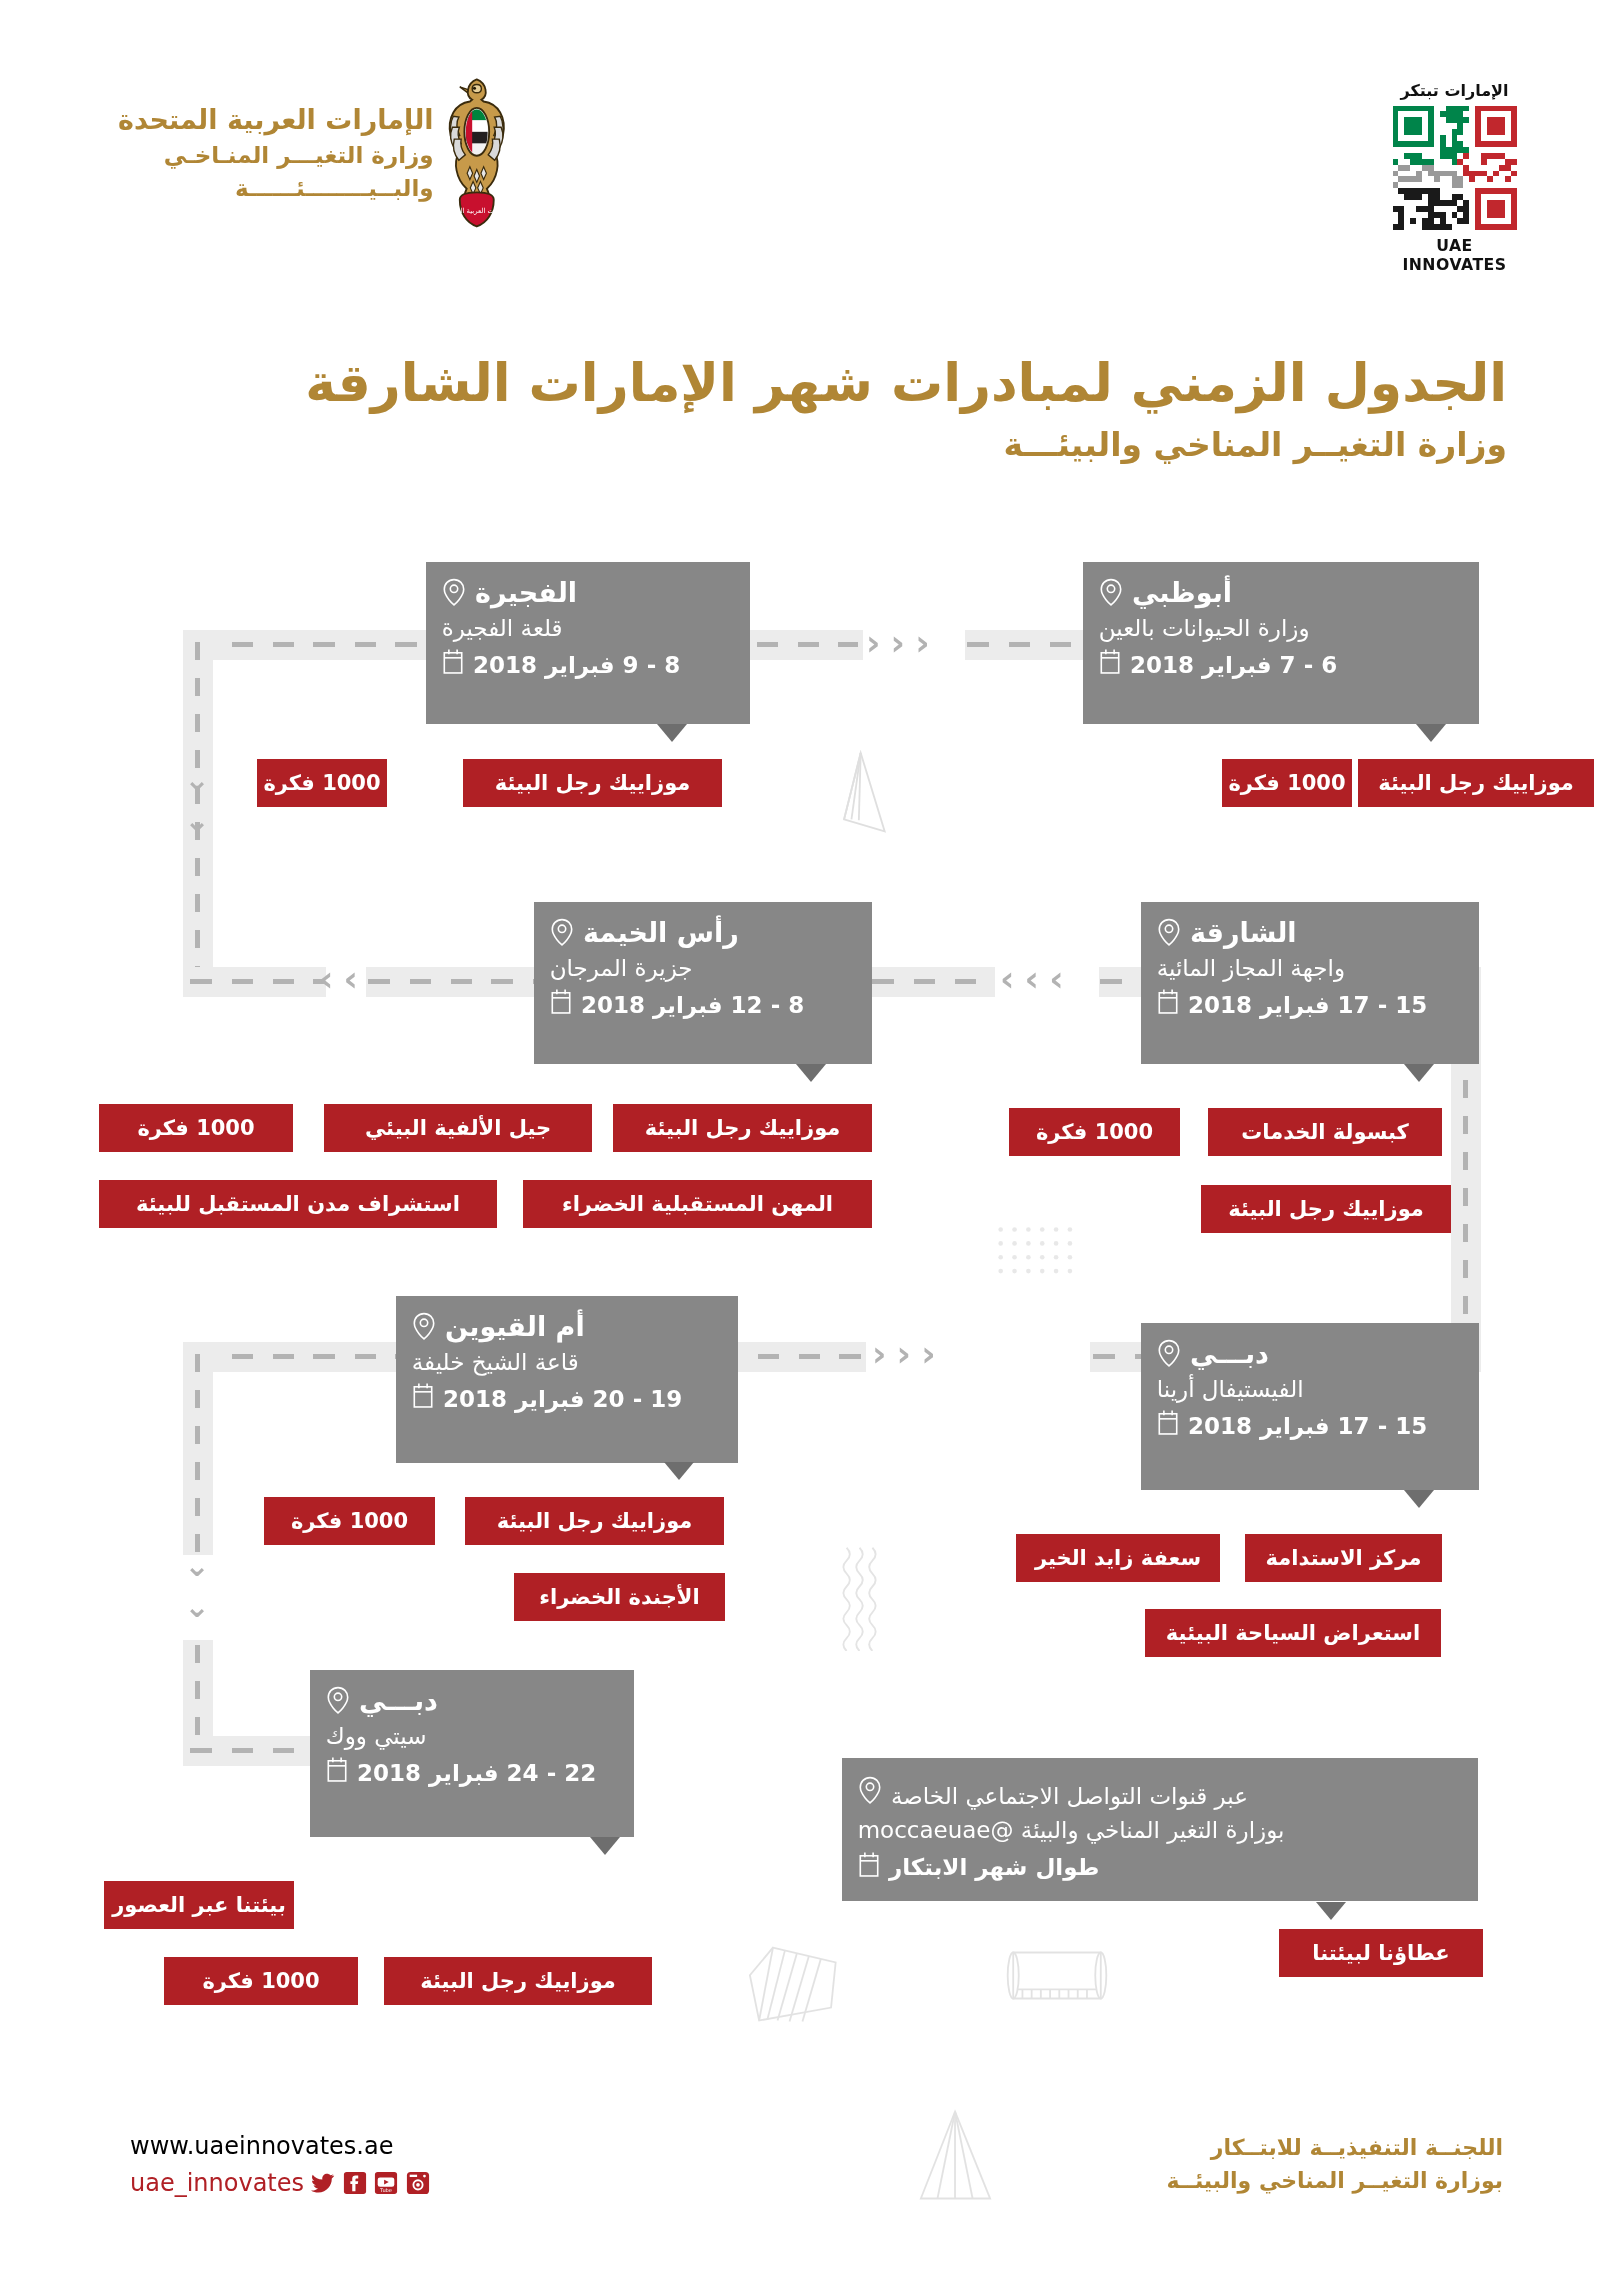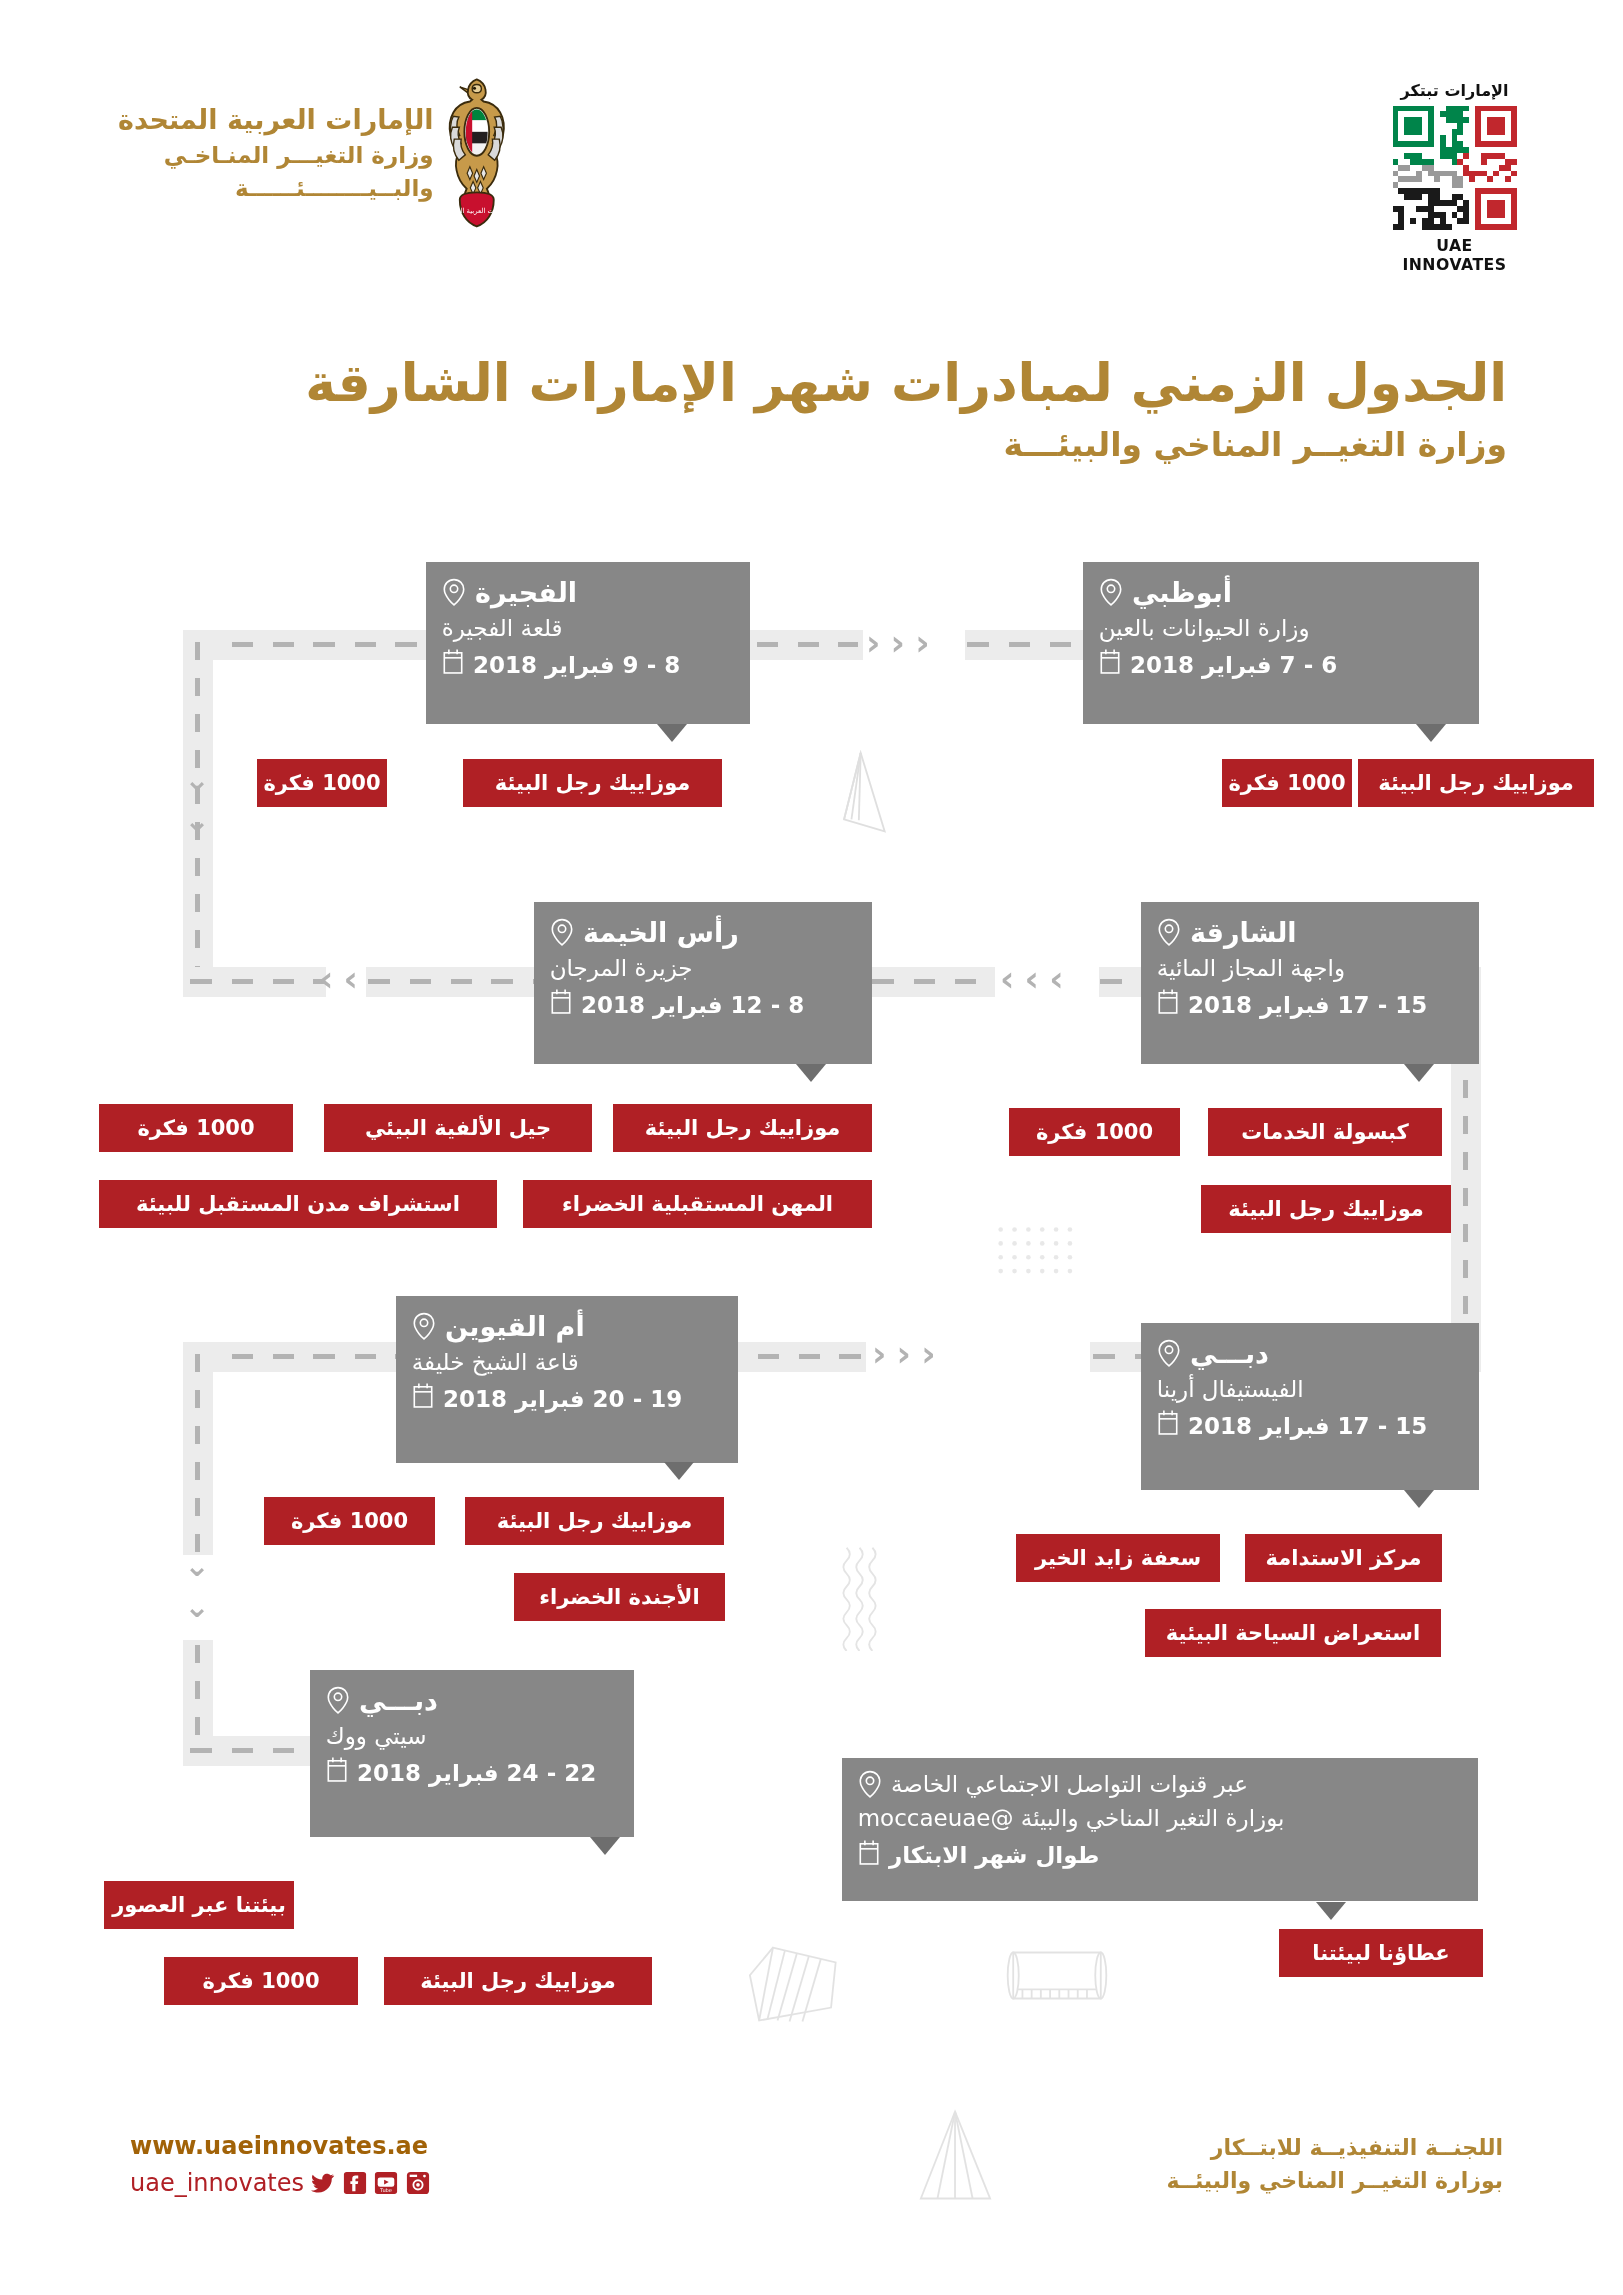--- a/index.html
+++ b/index.html
@@ -63,21 +63,21 @@
   
   .tag { position:absolute; background:#b02025; color:#fff; font-size:21px; font-weight:700;
          display:flex; align-items:center; justify-content:center; padding:0 12px;
          height:48px; white-space:nowrap; text-align:center; }
 
   
   .decor { position:absolute; opacity:.65; }
 
   
   .foot-left { position:absolute; left:130px; top:2128px; text-align:left; }
-  .foot-left .url { font-size:24px; color:#a16207; font-weight:700; line-height:1.5; direction:ltr; }
+  .foot-left .url { font-size:24px; color:#000000; font-weight:400; line-height:1.5; direction:ltr; }
   .foot-left .handle-row { display:flex; align-items:center; gap:7.4px; margin-top:4.6px; direction:ltr; }
   .foot-left .handle { font-size:24px; color:#b02025; font-weight:400; }
   .sicon { width:24px; height:24px; display:inline-block; }
   .foot-right { position:absolute; right:120px; top:2131px; text-align:right; }
   .foot-right .fr1 { font-size:22px; color:#b08635; font-weight:700; line-height:1.5; letter-spacing:0.5px; }
   .foot-right .fr2 { font-size:22px; color:#b08635; font-weight:700; line-height:1.5; }
 </style>
 </head>
 <body>
 
@@ -898,21 +898,21 @@
   <div class="pointer" style="left:590px; top:1837px;"></div>
 
   <div class="card" style="left:842px; top:1758px; width:636px; height:143px; padding:12px 15.7px;">
     <div class="row">
       <span class="ico">
         <svg width="24" height="29" viewBox="0 0 52 62">
             <path d="M26 3 C14 3 5 12 5 24 C5 40 26 58 26 58 C26 58 47 40 47 24 C47 12 38 3 26 3 Z" fill="none" stroke="#fff" stroke-width="3.5"></path>
             <circle cx="26" cy="23" r="8" fill="none" stroke="#fff" stroke-width="3.5"></circle>
           </svg>
       </span>
-      <span class="venue" style="margin-top:0;">عبر قنوات التواصل الاجتماعي الخاصة</span>
+      <span class="venue" style="margin-top:12px;">عبر قنوات التواصل الاجتماعي الخاصة</span>
     </div>
     <div class="venue-line">
         <span class="venue">بوزارة التغير المناخي والبيئة @moccaeuae</span>
       </div>
     <div class="date-line">
       <span class="ico">
         <svg width="22" height="27" viewBox="0 0 48 58">
             <rect x="5" y="10" width="38" height="44" fill="none" stroke="#fff" stroke-width="3.5"></rect>
             <path d="M5 21 h38" stroke="#fff" stroke-width="3.5"></path>
             <path d="M15 3 v10 M33 3 v10" stroke="#fff" stroke-width="3.5"></path>

